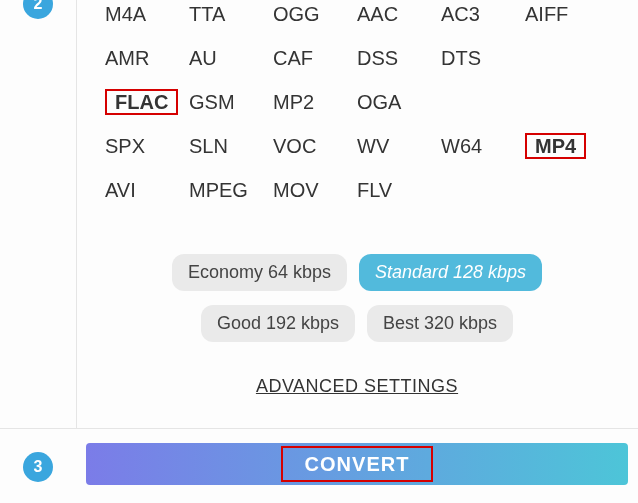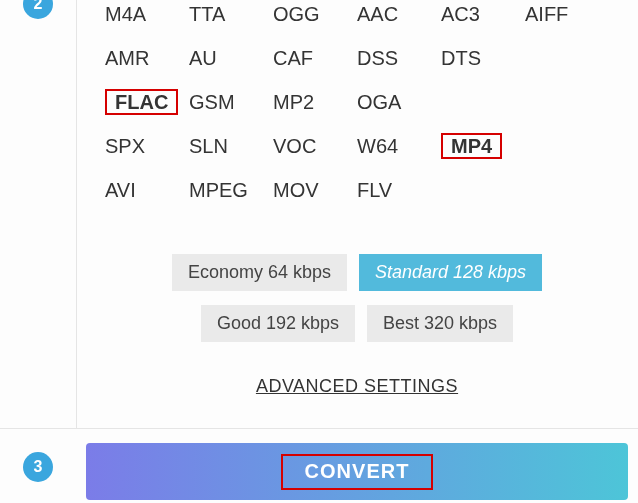--- a/index.html
+++ b/index.html
@@ -77,21 +77,21 @@
     display: flex;
     justify-content: center;
     gap: 12px;
     margin-bottom: 14px;
   }
   .quality-btn {
     background: #eaeaea;
     color: #444;
     font-size: 18px;
     padding: 8px 16px;
-    border-radius: 0;
+    border-radius: 12px;
     cursor: pointer;
   }
   .quality-btn.active {
     background: #52badc;
     color: #fff;
     font-style: italic;
   }
   .adv-link {
     margin-top: 20px;
     display: inline-block;
@@ -99,21 +99,21 @@
     color: #333;
     text-decoration: underline;
     cursor: pointer;
     letter-spacing: 0.5px;
   }
   .convert-btn {
     position: absolute;
     left: 86px;
     right: 10px;
     top: 443px;
-    height: 57px;
+    height: 42px;
     background: linear-gradient(90deg, #7b7ce8 0%, #4dc5d8 100%);
     border-radius: 4px;
     display: flex;
     align-items: center;
     justify-content: center;
     cursor: pointer;
   }
   .convert-text {
     color: #fff;
     font-weight: bold;
@@ -157,20 +157,21 @@
   <div class="row">
     <span class="fmt"><span class="red-box-inner">FLAC</span></span>
     <span class="fmt">GSM</span>
     <span class="fmt">MP2</span>
     <span class="fmt">OGA</span>
   </div>
   <div class="row">
     <span class="fmt">SPX</span>
     <span class="fmt">SLN</span>
     <span class="fmt">VOC</span>
+    <span class="fmt">WV</span>
     <span class="fmt">W64</span>
     <span class="fmt"><span class="red-box-inner">MP4</span></span>
   </div>
   <div class="row">
     <span class="fmt">AVI</span>
     <span class="fmt">MPEG</span>
     <span class="fmt">MOV</span>
     <span class="fmt">FLV</span>
   </div>
 </div>

